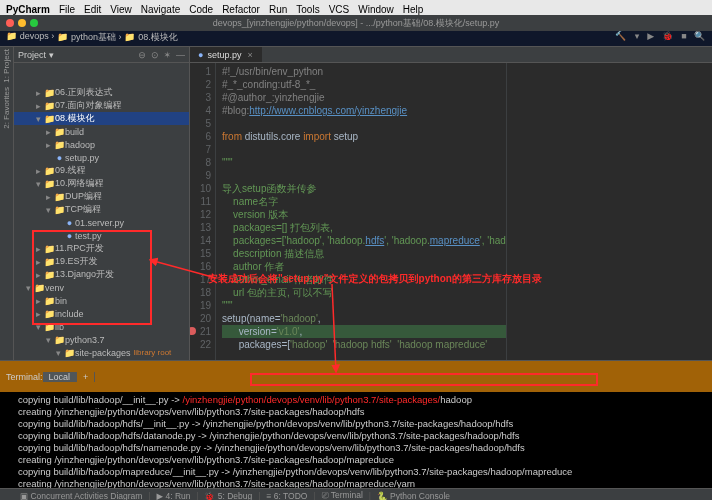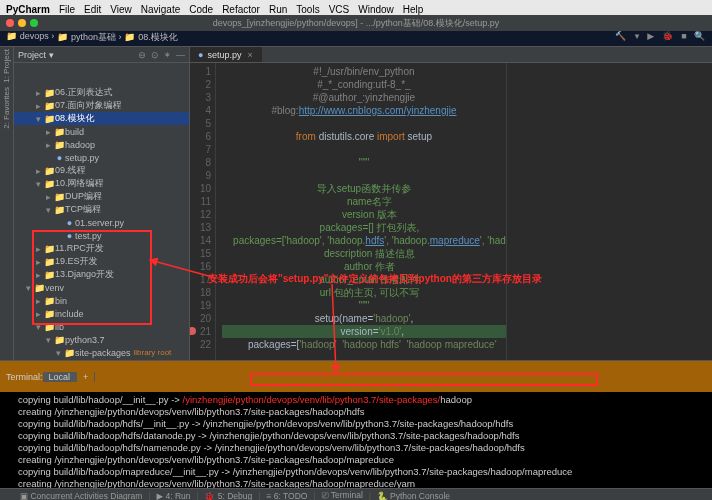--- a/index.html
+++ b/index.html
@@ -34,21 +34,21 @@
 .red-box { position:absolute; border:2px solid #ff2a2a; pointer-events:none; }
 .editor-area { flex:1; background:#2b2b2b; display:flex; flex-direction:column; }
 .tabbar { height:16px; background:#3c3f41; border-bottom:1px solid #555; display:flex; align-items:center; }
 .filetab { height:100%; display:flex; align-items:center; padding:0 8px; font-size:9px; background:#515658; color:#ddd; border-right:1px solid #2b2b2b; }
 .filetab.active { background:#2b2b2b; }
 .filetab .close { margin-left:6px; color:#888; cursor:pointer; }
 .editor { flex:1; display:flex; font-family:Menlo,Consolas,monospace; font-size:10px; line-height:13px; overflow:hidden; }
 .gutter-nums { width:26px; background:#2b2b2b; color:#606366; text-align:right; padding:2px 4px 0 0; border-right:1px solid #3c3f41; }
 .gutter-nums div { height:13px; position:relative; }
 .bp { position:absolute; left:-2px; top:2px; width:8px; height:8px; background:#db5c5c; border-radius:50%; }
-.code { padding:2px 0 0 6px; white-space:pre;text-align:center; }
+.code { padding:2px 0 0 6px; white-space:pre; }
 .code div { height:13px; }
 .c-comment{color:#808080;} .c-str{color:#6a8759;} .c-kw{color:#cc7832;} .c-id{color:#a9b7c6;} .c-link{color:#5890c4;text-decoration:underline;}
 .c-docstr{color:#629755;} .c-run{background:#36593b;}
 .warn-stripe { width:8px; background:#2b2b2b; border-left:1px solid #3c3f41; }
 .terminal-bar { height:32px; background:#a16207; border-top:1px solid #555; display:flex; align-items:center; font-size:9px; padding:0 6px; color:#ccc; }
 .term-tab { padding:0 6px; border-right:1px solid #555; }
 .term-tab.sel { background:#515658; }
 .terminal { height:96px; background:#000; color:#ccc; font-family:Menlo,Consolas,monospace; font-size:9.5px; line-height:12px; padding:2px 0 0 18px; white-space:pre; overflow:hidden; position:relative; }
 .terminal .hl { color:#ff2a2a; }
 .statusbar { height:14px; background:#3c3f41; border-top:1px solid #555; display:flex; align-items:center; font-size:8.5px; color:#999; padding:0 20px; }

